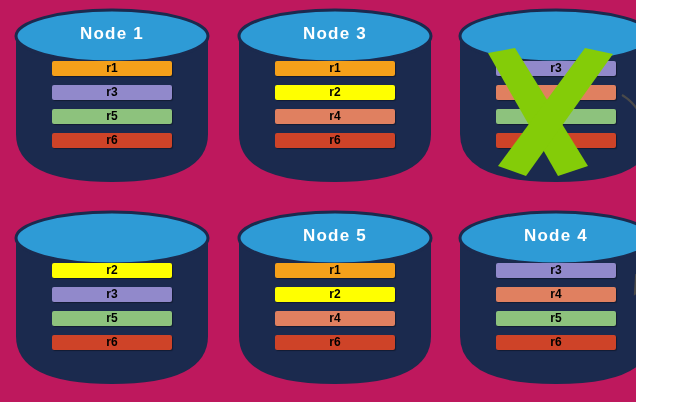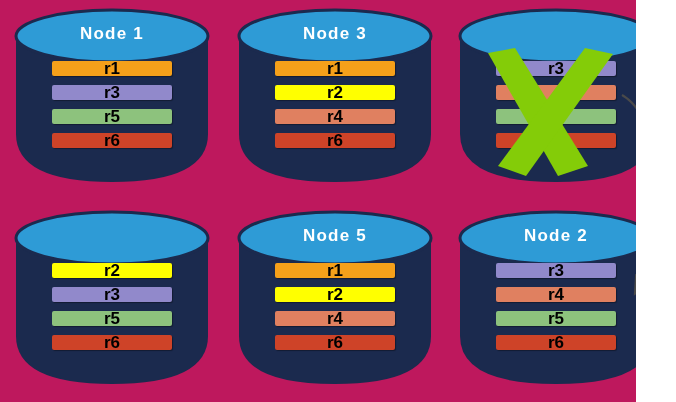--- a/index.html
+++ b/index.html
@@ -45,21 +45,21 @@
     position: absolute;
     left: 38px;
     top: 55px;
     width: 120px;
   }
   .bar {
     height: 15px;
     margin-bottom: 9px;
     border-radius: 2px;
     color: #000000;
-    font-size: 17px;
+    font-size: 12px;
     font-weight: bold;
     line-height: 15px;
     text-align: center;
     font-family: "Liberation Sans", sans-serif;
     box-shadow: 1px 1px 1px rgba(0,0,0,0.35);
   }
   .xmark {
     position: absolute;
     left: 0;
     top: 0;
@@ -153,21 +153,21 @@
       <div class="bar" style="background:#e08060">r4</div>
       <div class="bar" style="background:#ce4328">r6</div>
     </div>
   </div>
 
   <div class="node" style="left:458px; top:208px;">
     <svg class="cyl" viewBox="0 0 196 178">
       <path d="M2,30 L2,128 Q2,176 98,176 Q194,176 194,128 L194,30 Z" fill="#1b2a4e"></path>
       <ellipse cx="98" cy="30" rx="96" ry="26" fill="#2e9bd6" stroke="#1b2a4e" stroke-width="3"></ellipse>
     </svg>
-    <div class="node-title">Node 2</div>
+    <div class="node-title">Node 4</div>
     <div class="bars">
       <div class="bar" style="background:#9189cb">r3</div>
       <div class="bar" style="background:#e08060">r4</div>
       <div class="bar" style="background:#8dc27d">r5</div>
       <div class="bar" style="background:#ce4328">r6</div>
     </div>
   </div>
 
   <svg id="arrow-layer" viewBox="0 0 676 402">
     <defs>

